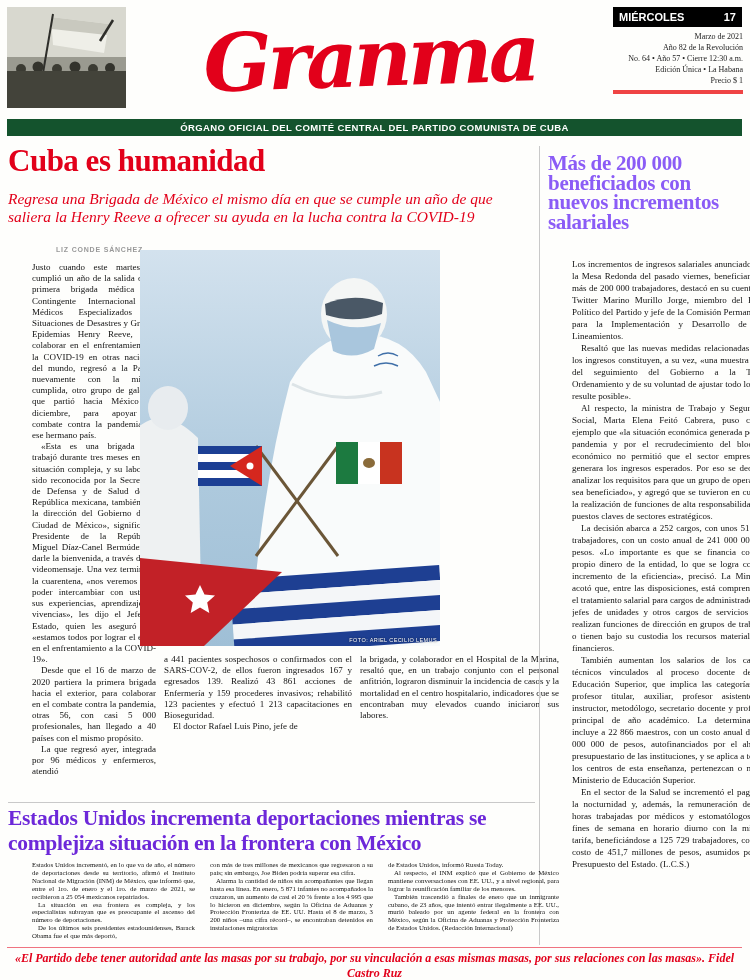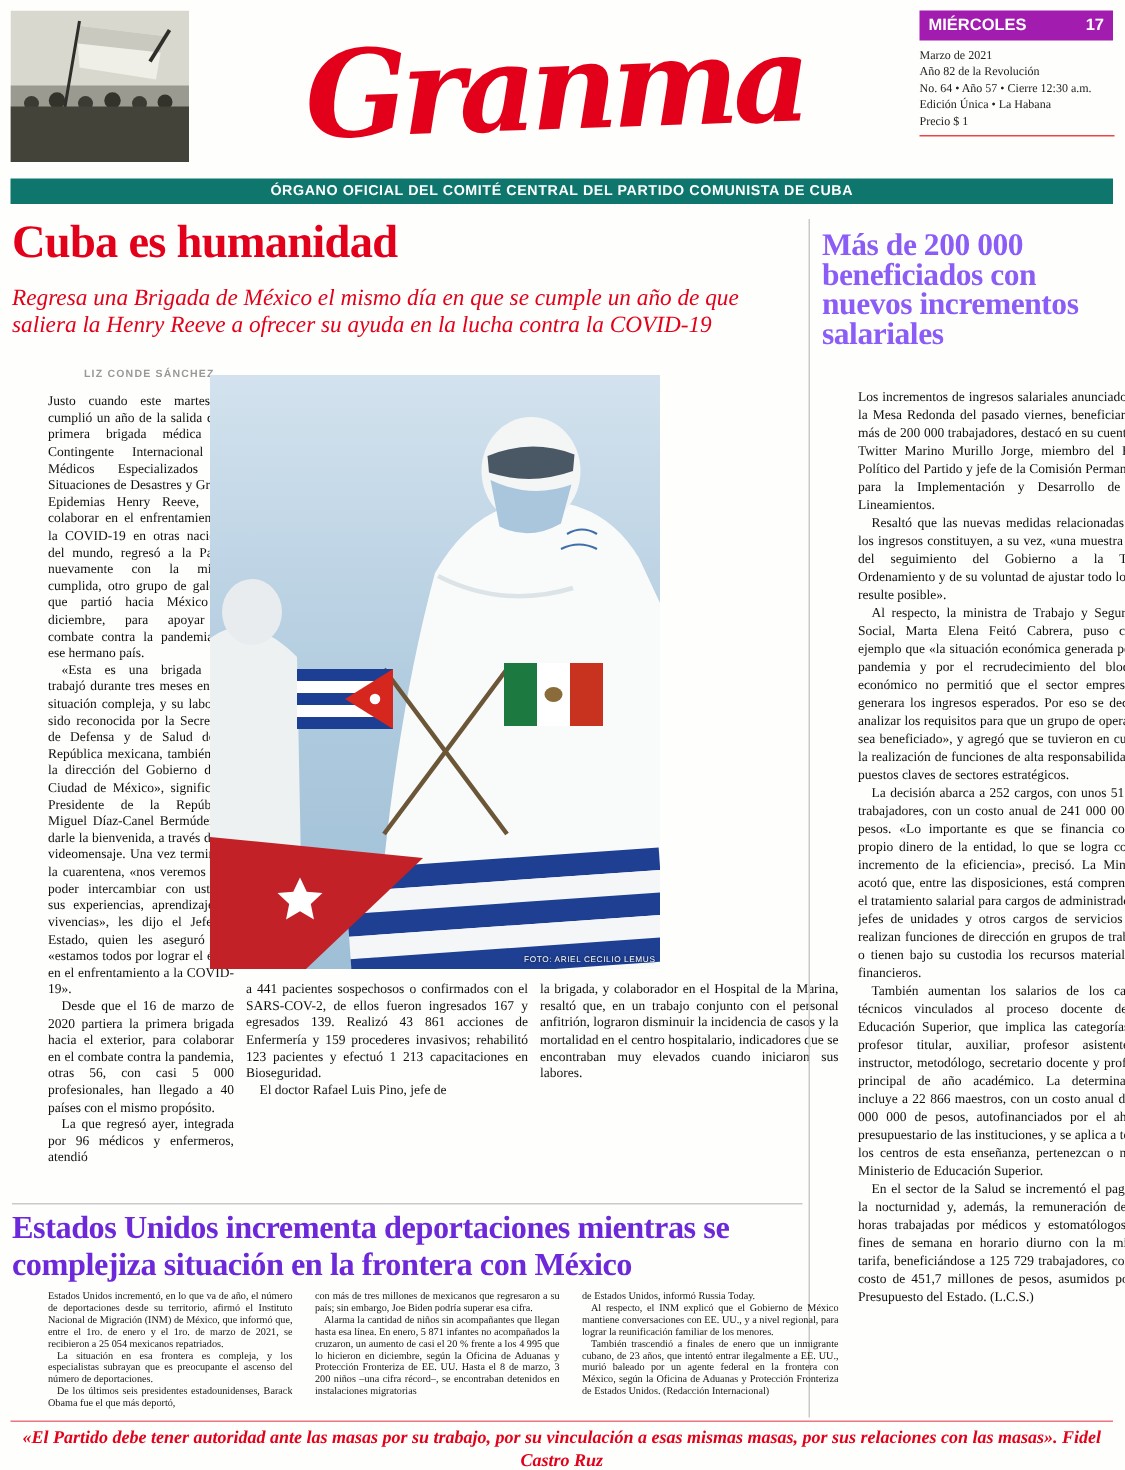--- a/index.html
+++ b/index.html
@@ -11,32 +11,32 @@
 
   
   .historic-photo{left:7px;top:7px;width:119px;height:101px;}
   .granma-logo{
     left:150px;top:8px;width:440px;height:106px;
     font-family:"DejaVu Serif",serif;font-style:italic;font-weight:bold;
     font-size:80px;line-height:100px;color:#e2001a;text-align:center;
     letter-spacing:-4px;transform:rotate(-2deg);
   }
   .day-box{
-    left:613px;top:7px;width:129px;height:20px;background:#a21caf;color:#fff;
+    left:613px;top:7px;width:129px;height:20px;background:#000000;color:#fff;
     font-family:"Liberation Sans",sans-serif;font-weight:bold;font-size:11px;
     display:flex;align-items:center;justify-content:space-between;
     padding:0 6px;box-sizing:border-box;
   }
   .info-box{
     left:613px;top:31px;width:130px;font-size:8px;line-height:11px;color:#222;
-    border-bottom:1px solid #ef4444;padding-bottom:4px;
+    border-bottom:4px solid #ef4444;padding-bottom:4px;text-align:right;
   }
   .info-box p{margin:0;text-indent:0;}
   .tagline-bar{
-    left:7px;top:119px;width:735px;height:17px;background:#0f766e;color:#fff;
+    left:7px;top:119px;width:735px;height:17px;background:#14532d;color:#fff;
     font-family:"Liberation Sans",sans-serif;font-weight:bold;font-size:9.5px;
     letter-spacing:.4px;text-align:center;line-height:17px;
   }
 
   
   .headline-xl{
     left:8px;top:144px;width:520px;color:#e2001a;font-weight:bold;
     font-size:31px;line-height:34px;letter-spacing:-.5px;
   }
   .deck{

